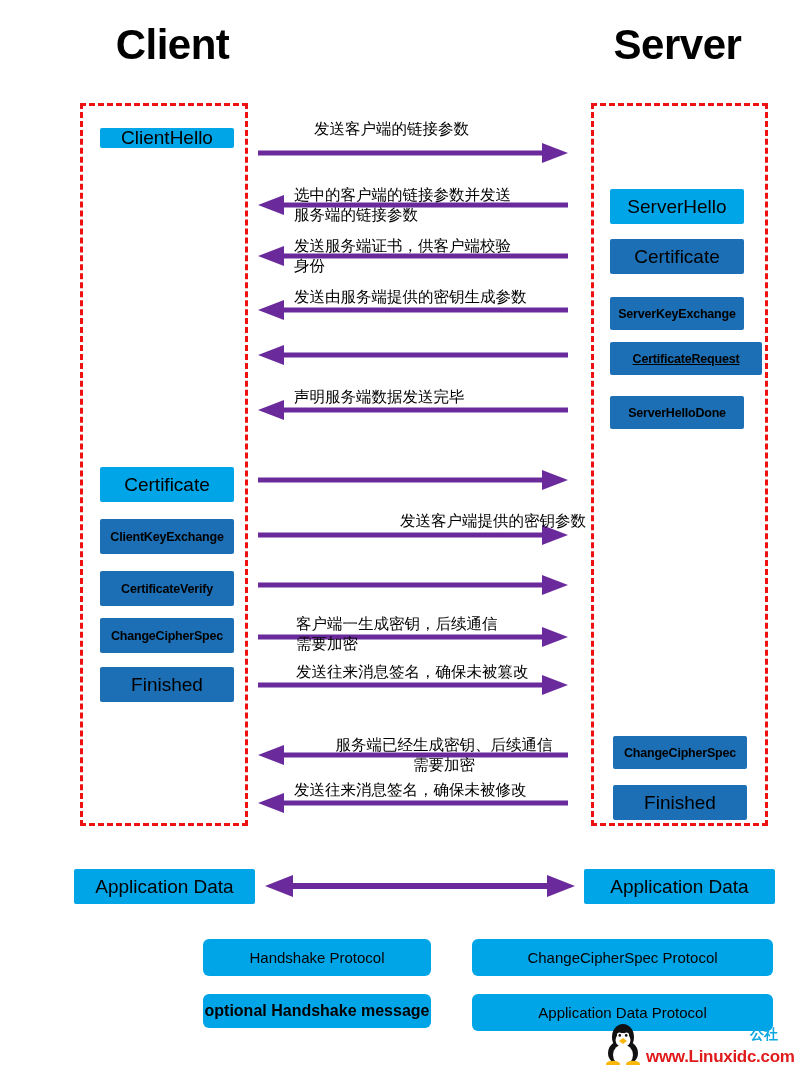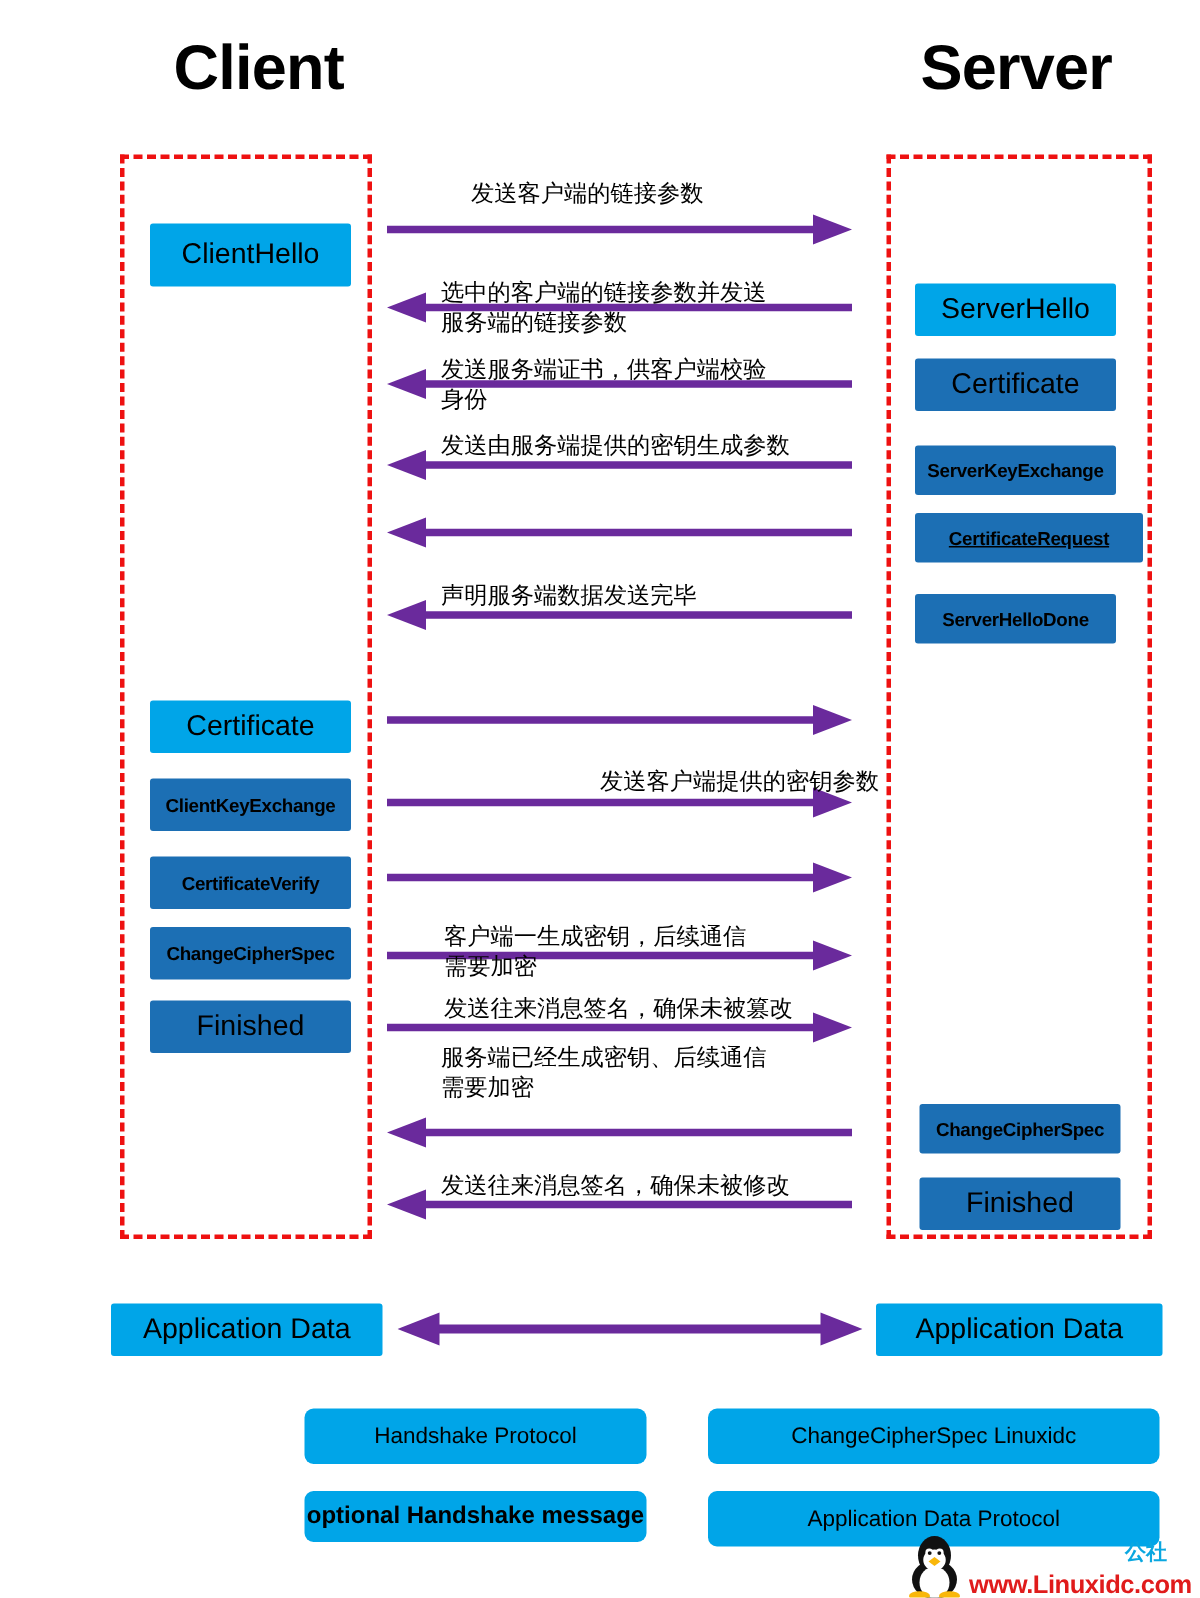--- a/index.html
+++ b/index.html
@@ -65,21 +65,21 @@
 </style>
 </head>
 <body>
 
 <div class="abs party-title" style="left:60px;top:24px;width:225px;">Client</div>
 <div class="abs party-title" style="left:565px;top:24px;width:225px;">Server</div>
 
 <div class="abs dashed-col" style="left:80px;top:103px;width:168px;height:723px;"></div>
 <div class="abs dashed-col" style="left:591px;top:103px;width:177px;height:723px;"></div>
 
-<div class="abs msg cyan big" style="left:100px;top:149px;width:134px;height:42px;">ClientHello</div>
+<div class="abs msg cyan big" style="left:100px;top:128px;width:134px;height:20px;">ClientHello</div>
 
 <div class="abs msg cyan big" style="left:100px;top:467px;width:134px;height:35px;">Certificate</div>
 
 <div class="abs msg blue small" style="left:100px;top:519px;width:134px;height:35px;">ClientKeyExchange</div>
 
 <div class="abs msg blue small" style="left:100px;top:571px;width:134px;height:35px;">CertificateVerify</div>
 
 <div class="abs msg blue small" style="left:100px;top:618px;width:134px;height:35px;">ChangeCipherSpec</div>
 
 <div class="abs msg blue big" style="left:100px;top:667px;width:134px;height:35px;">Finished</div>
@@ -185,21 +185,21 @@
   </svg>
 </div>
 <div class="abs note" style="left:296px;top:663px;width:300px;">发送往来消息签名，确保未被篡改</div>
 
 <div class="abs arrow" style="left:258px;top:744px;width:310px;">
   <svg width="310" height="22" viewBox="0 0 310 22">
     <line x1="18" y1="11" x2="310" y2="11" stroke="#6a2a9c" stroke-width="5"></line>
     <polygon points="0,11 26,1 26,21" fill="#6a2a9c"></polygon>
   </svg>
 </div>
-<div class="abs note" style="left:294px;top:696px;width:300px;">服务端已经生成密钥、后续通信
+<div class="abs note" style="left:294px;top:736px;width:300px;text-align:center;">服务端已经生成密钥、后续通信
 需要加密</div>
 
 <div class="abs arrow" style="left:258px;top:792px;width:310px;">
   <svg width="310" height="22" viewBox="0 0 310 22">
     <line x1="18" y1="11" x2="310" y2="11" stroke="#6a2a9c" stroke-width="5"></line>
     <polygon points="0,11 26,1 26,21" fill="#6a2a9c"></polygon>
   </svg>
 </div>
 <div class="abs note" style="left:294px;top:781px;width:300px;">发送往来消息签名，确保未被修改</div>
 
@@ -210,21 +210,21 @@
     <line x1="22" y1="12" x2="288" y2="12" stroke="#6a2a9c" stroke-width="6"></line>
     <polygon points="0,12 28,1 28,23" fill="#6a2a9c"></polygon>
     <polygon points="310,12 282,1 282,23" fill="#6a2a9c"></polygon>
   </svg>
 </div>
 
 <div class="abs msg cyan big" style="left:584px;top:869px;width:191px;height:35px;">Application Data</div>
 
 <div class="abs legend-box lg" style="left:203px;top:939px;width:228px;height:37px;">Handshake Protocol</div>
 
-<div class="abs legend-box lg" style="left:472px;top:939px;width:301px;height:37px;">ChangeCipherSpec Linuxidc</div>
+<div class="abs legend-box lg" style="left:472px;top:939px;width:301px;height:37px;">ChangeCipherSpec Protocol</div>
 
 <div class="abs legend-box sm" style="left:203px;top:994px;width:228px;height:34px;">optional Handshake message</div>
 
 <div class="abs legend-box lg" style="left:472px;top:994px;width:301px;height:37px;">Application Data Protocol</div>
 
 <div class="abs" style="left:602px;top:1018px;width:198px;height:47px;">
   <svg class="abs" width="42" height="46" viewBox="0 0 42 46" style="left:0;top:2px;">
     <ellipse cx="21" cy="17" rx="11" ry="13" fill="#111"></ellipse>
     <ellipse cx="21" cy="33" rx="15" ry="13" fill="#111"></ellipse>
     <ellipse cx="21" cy="35" rx="10" ry="10.5" fill="#fff"></ellipse>

